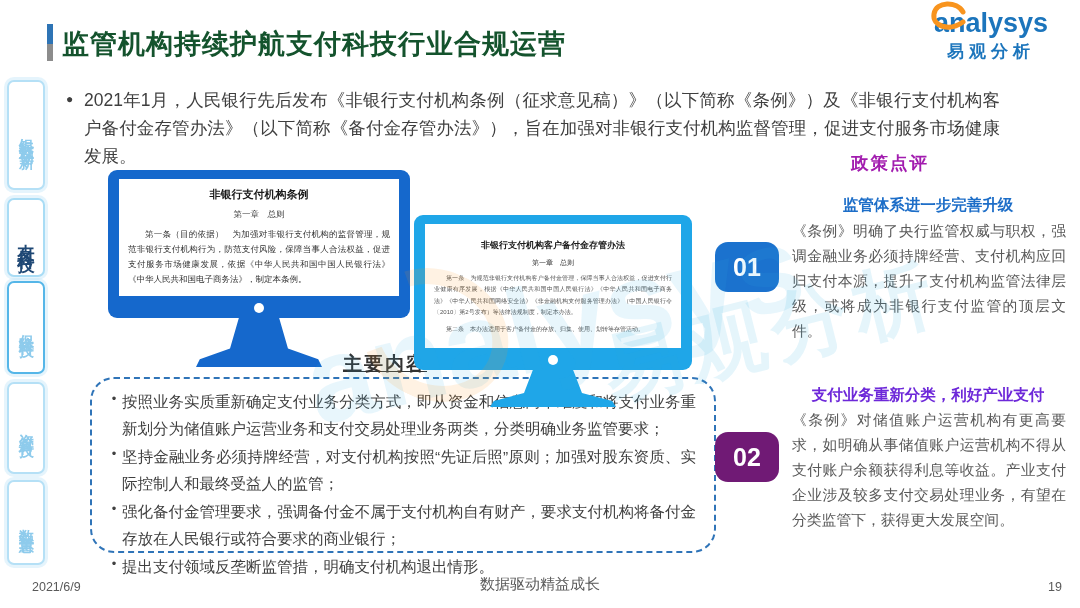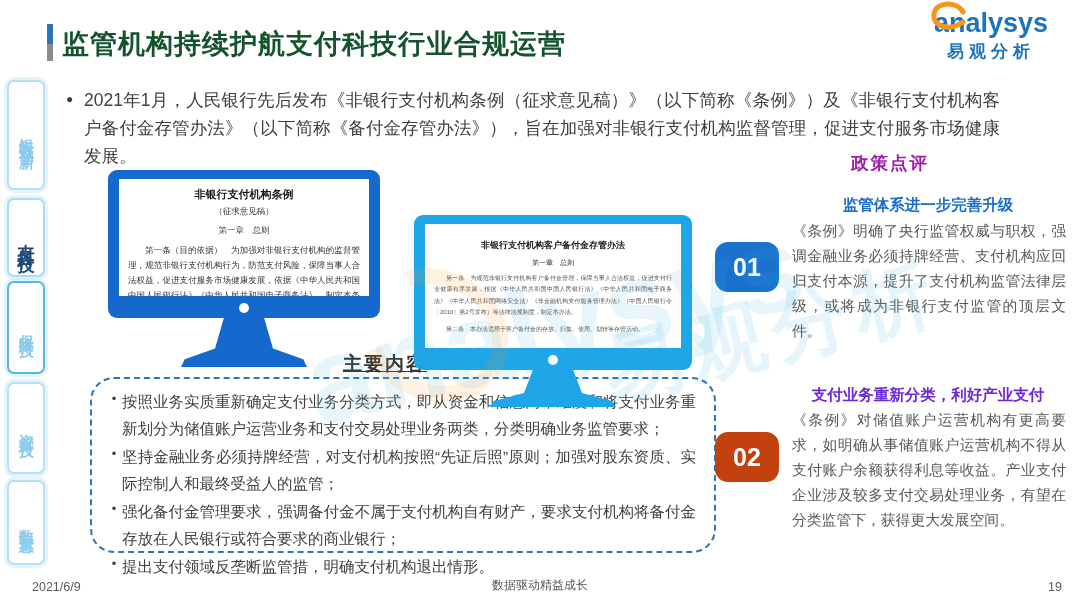--- a/index.html
+++ b/index.html
@@ -100,33 +100,33 @@
     text-align:justify; color:#595959;
   }
   .sec-body.b1 { top:219px; }
   .sec-body.b2 { top:408px; }
   .badge {
     position:absolute; left:715px; width:64px; height:50px; border-radius:13px;
     color:#ffffff; font-size:25px; font-weight:bold; z-index:5;
     display:flex; align-items:center; justify-content:center;
   }
   .badge.n1 { top:242px; background:#1b72ce; }
-  .badge.n2 { top:432px; background:#c2410c; }
+  .badge.n2 { top:432px; background:#701a75; }
   
   .wm { position:absolute; z-index:6; pointer-events:none; font-weight:bold; white-space:nowrap; }
   .wm.en { left:300px; top:255px; font-size:120px; color:rgba(41,171,226,.11); transform:rotate(-14deg); }
   .wm.cn { left:600px; top:280px; font-size:78px; color:rgba(41,171,226,.12); transform:rotate(-14deg); letter-spacing:8px; }
   .wm.arc {
     left:360px; top:270px; width:150px; height:130px; border-radius:50%;
     border:16px solid rgba(248,148,30,.12); border-left-color:transparent;
     transform:rotate(25deg);
   }
   
   .footer-date { position:absolute; left:18px; bottom:14px; font-size:12.5px; color:#595959;margin-left:14px; }
-  .footer-slogan { position:absolute; left:0; bottom:14px; width:1080px; text-align:center; font-size:12px; color:#595959; }
+  .footer-slogan { position:absolute; left:0; bottom:14px; width:1080px; text-align:center; font-size:15px; color:#595959; }
   .footer-page { position:absolute; right:18px; bottom:14px; font-size:12.5px; color:#595959; }
 </style>
 </head>
 <body>
 
 <div class="wm en">analysys</div>
 <div class="wm cn">易观分析</div>
 <div class="wm arc"></div>
 
 <div class="vtab" style="top:80px;height:110px;">
@@ -154,25 +154,24 @@
       <path d="M36 11 C30 0, 9 0, 7 13 C5 25, 22 31, 36 21" stroke="#f8941e" stroke-width="5" fill="none" stroke-linecap="round"></path>
     </svg>
     <span>analysys</span>
   </span>
   <div class="brand-cn">易观分析</div>
 </div>
 
 <span class="intro-dot">●</span>
 <p class="intro-text">2021年1月，人民银行先后发布《非银行支付机构条例（征求意见稿）》（以下简称《条例》）及《非银行支付机构客户备付金存管办法》（以下简称《备付金存管办法》），旨在加强对非银行支付机构监督管理，促进支付服务市场健康发展。</p>
 
-<div class="monitor mon1" style="left:108px; top:170px; width:272px;">
+<div class="monitor mon1" style="left:108px; top:170px; width:302px;">
   <div class="mon-frame" style="height:148px;">
     <div class="mon-screen">
       <div class="doc-title">非银行支付机构条例</div>
-      <div class="doc-sub">（征求意见稿）</div>
       <div class="doc-chapter">第一章　总则</div>
       <div class="doc-body">第一条（目的依据）　为加强对非银行支付机构的监督管理，规范非银行支付机构行为，防范支付风险，保障当事人合法权益，促进支付服务市场健康发展，依据《中华人民共和国中国人民银行法》《中华人民共和国电子商务法》，制定本条例。</div>
     </div>
     <div class="mon-dot"></div>
   </div>
   <div class="mon-stand" style="width:126px;height:49px;"></div>
 </div>
 
 <div class="monitor mon2" style="left:414px; top:174px; width:278px;margin-top:41px;">
   <div class="mon-frame" style="height:155px;">

